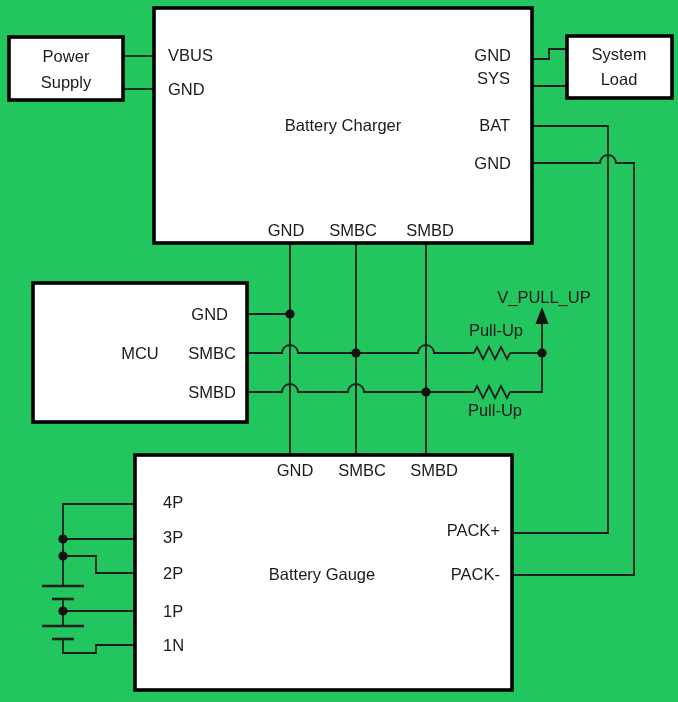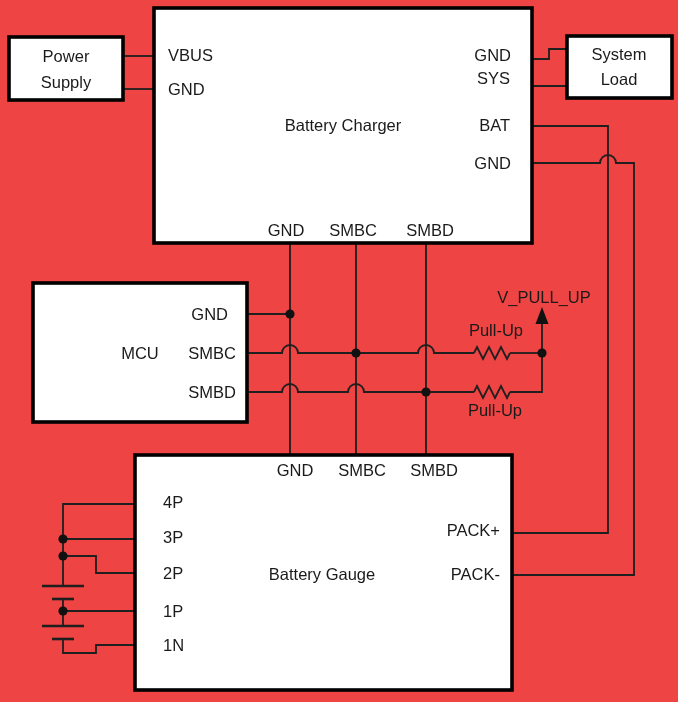--- a/index.html
+++ b/index.html
@@ -1,16 +1,16 @@
 <!DOCTYPE html>
 <html><head>
 <meta charset="utf-8">
 <style>
   html,body{margin:0;padding:0;background:#ffffff;}
-  .stage{position:relative;width:678px;height:702px;background:#ef4444;font-family:"Liberation Sans",sans-serif;overflow:hidden;}
+  .stage{position:relative;width:678px;height:702px;background:#22c55e;font-family:"Liberation Sans",sans-serif;overflow:hidden;}
   svg{display:block;}
   .wire{fill:none;stroke:#1f1f1f;stroke-width:1.8;stroke-linecap:butt;stroke-linejoin:miter;}
   .plate{fill:none;stroke:#1f1f1f;stroke-width:2.6;}
   .block{fill:#ffffff;stroke:#000000;stroke-width:3.6;}
   .dot{fill:#111111;stroke:none;}
   .arrowhead{fill:#111111;stroke:none;}
   text{font-family:"Liberation Sans",sans-serif;font-size:16.5px;fill:#1a1a1a;}
 </style>
 </head>
 <body>

